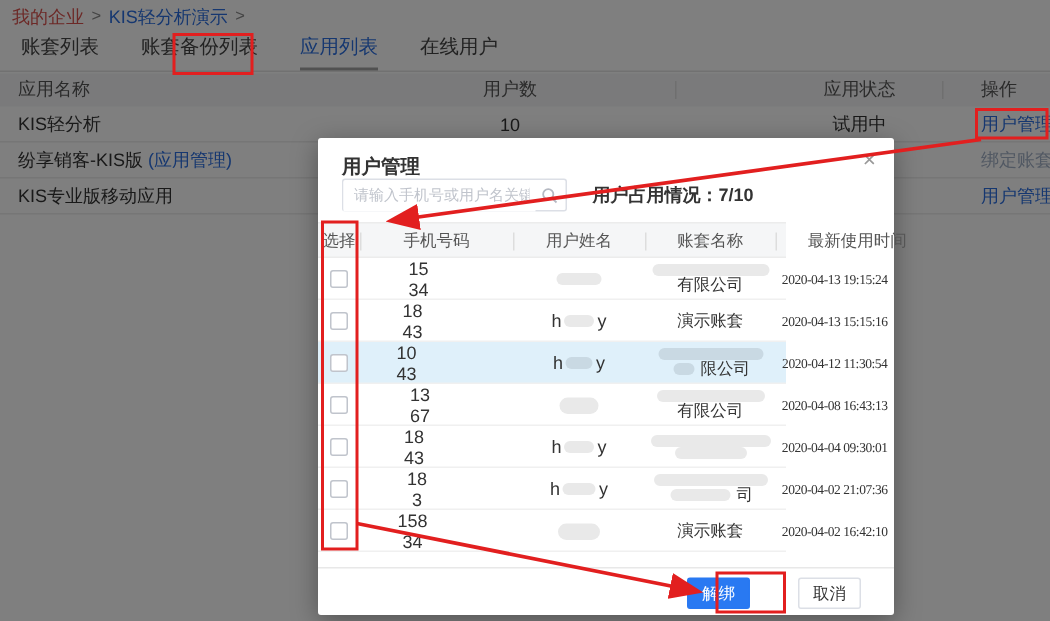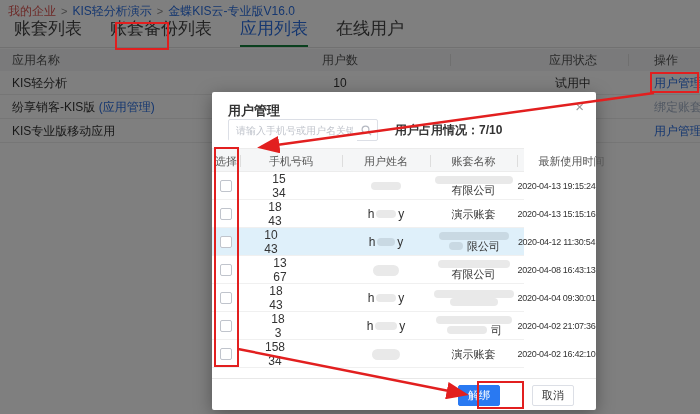--- a/index.html
+++ b/index.html
@@ -6,23 +6,23 @@
   body { font-family:"Liberation Sans","DejaVu Sans",sans-serif; background:#555; }
   .stage { position:relative; width:700px; height:414px; background:#fff; overflow:hidden; }
 
   
   .page { position:absolute; inset:0; z-index:0; background:#fff; }
   .breadcrumb { position:absolute; left:8px; top:0; height:22px; display:flex; align-items:center; gap:5px; font-size:12px; }
   .bc-red { color:#d9534f; }
   .bc-blue { color:#2c6fe0; }
   .bc-sep { color:#8a8a8a; font-size:11px; }
 
-  .tabbar { position:absolute; left:0; top:22px; width:700px; height:26px; display:flex; align-items:flex-end; gap:28px; padding-left:14px; border-bottom:1px solid #e3e3e3; font-size:17px; color:#444; }
+  .tabbar { position:absolute; left:0; top:22px; width:700px; height:26px; display:flex; align-items:flex-end; gap:28px; padding-left:14px; border-bottom:1px solid #e3e3e3; font-size:13px; color:#444; }
   .tab { padding-bottom:7px; cursor:default; }
-  .tab.active { color:#2c6fe0; border-bottom:2px solid #15803d; padding-bottom:5px; }
+  .tab.active { color:#2c6fe0; border-bottom:2px solid #a3a3a3; padding-bottom:5px; }
 
   .apptable { position:absolute; left:0; top:49px; width:700px; }
   .ahead { position:relative; height:22px; background:#f4f5f7; font-size:12px; color:#555; }
   .arow  { position:relative; height:24px; border-bottom:1px solid #ececec; font-size:12px; color:#333; }
   .ahead > div, .arow > div { position:absolute; top:50%; transform:translateY(-50%); white-space:nowrap; }
   .c-name   { left:12px; }
   .c-users  { left:315px; width:50px; text-align:center; }
   .c-status { left:545px; width:56px; text-align:center; }
   .c-act    { left:654px; display:flex; gap:7px; align-items:center; }
   .hdiv { position:absolute; top:5px; width:1px; height:12px; background:#dedede; }
@@ -46,21 +46,21 @@
   .uhead { position:relative; height:24px; background:#f5f6f7; border-top:1px solid #ececec; border-bottom:1px solid #ececec; font-size:11px; color:#555; }
   .uhead > div { position:absolute; top:0; height:24px; line-height:24px; text-align:center; }
   .udiv { position:absolute; top:6px; width:1px; height:12px; background:#ddd; }
   .urow { position:relative; height:28px; border-bottom:1px solid #f0f0f0; font-size:12px; color:#333; }
   .urow.hl { background:#dff0fa; }
   .ucell { position:absolute; top:0; height:28px; display:flex; align-items:center; }
   .u-sel   { left:0;   width:28px;  justify-content:center; }
   .u-phone { left:44px;flex-direction:column; }
   .u-name  { left:130px; width:88px; justify-content:center; }
   .u-acct  { left:218px; width:87px; justify-content:center; flex-direction:column; font-size:11px; line-height:13px; text-align:center; }
-  .u-time  { left:305px; width:79px; justify-content:center; font-size:9px; letter-spacing:-0.3px; color:#333; white-space:nowrap; }
+  .u-time  { left:305px; width:79px; justify-content:center; font-size:9px; letter-spacing:-0.3px; color:#333; white-space:nowrap;font-family:Liberation Serif, serif; }
   .acct-line { display:flex; align-items:center; justify-content:center; gap:2px; }
 
   .cb { width:12px; height:12px; border:1px solid #c0c4cc; border-radius:2px; background:#fff; display:inline-block; cursor:pointer; }
   .mask { display:inline-block; height:8px; border-radius:4px; background:#e9e9e9; vertical-align:middle; margin:0 2px; filter:blur(0.4px); }
   .u-phone .mask { height:9px; }
   .mask.round { height:11px; border-radius:6px; }
   .mask.dark { background:#b9c7d1; }
   .urow.hl .mask { background:#c9d9e3; }
 
   .m-footline { position:absolute; left:0; top:286px; width:384px; height:1px; background:#e8e8e8; }
@@ -81,21 +81,20 @@
 <body>
 
 <div class="stage">
 
   <div class="page">
     <div class="breadcrumb" id="breadcrumb">
         <span class="bc-red">我的企业</span>
         <span class="bc-sep">&gt;</span>
         <span class="bc-blue">KIS轻分析演示</span>
         <span class="bc-sep">&gt;</span>
-        <span class="bc-blue">金蝶KIS云-专业版V16.0</span>
       </div>
     <div class="tabbar" id="tabbar">
         <span class="tab">账套列表</span>
         <span class="tab">账套备份列表</span>
         <span class="tab active">应用列表</span>
         <span class="tab">在线用户</span>
       </div>
     <div class="apptable">
       <div class="ahead">
         <div class="c-name">应用名称</div>

